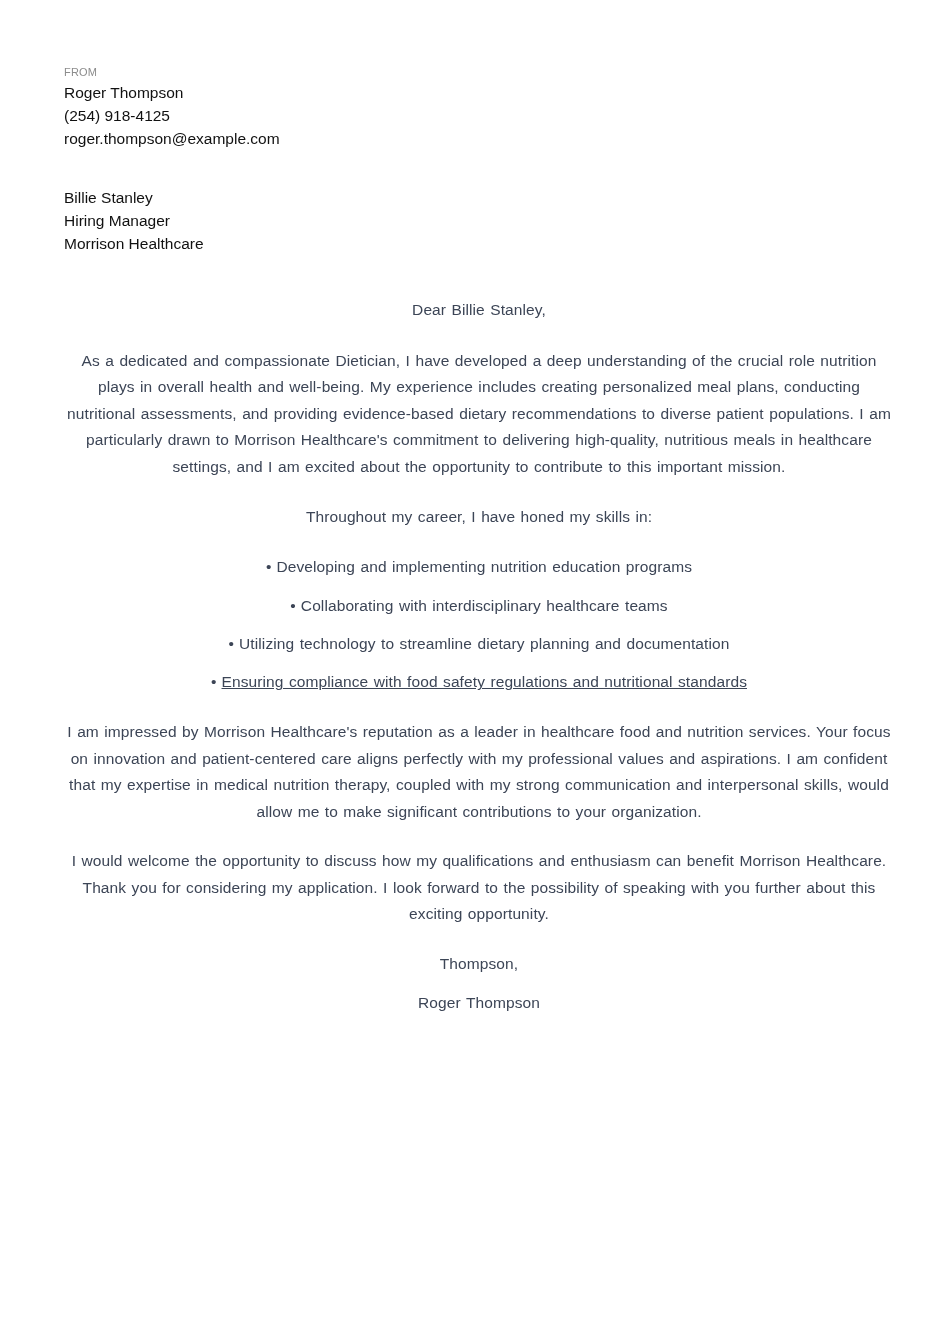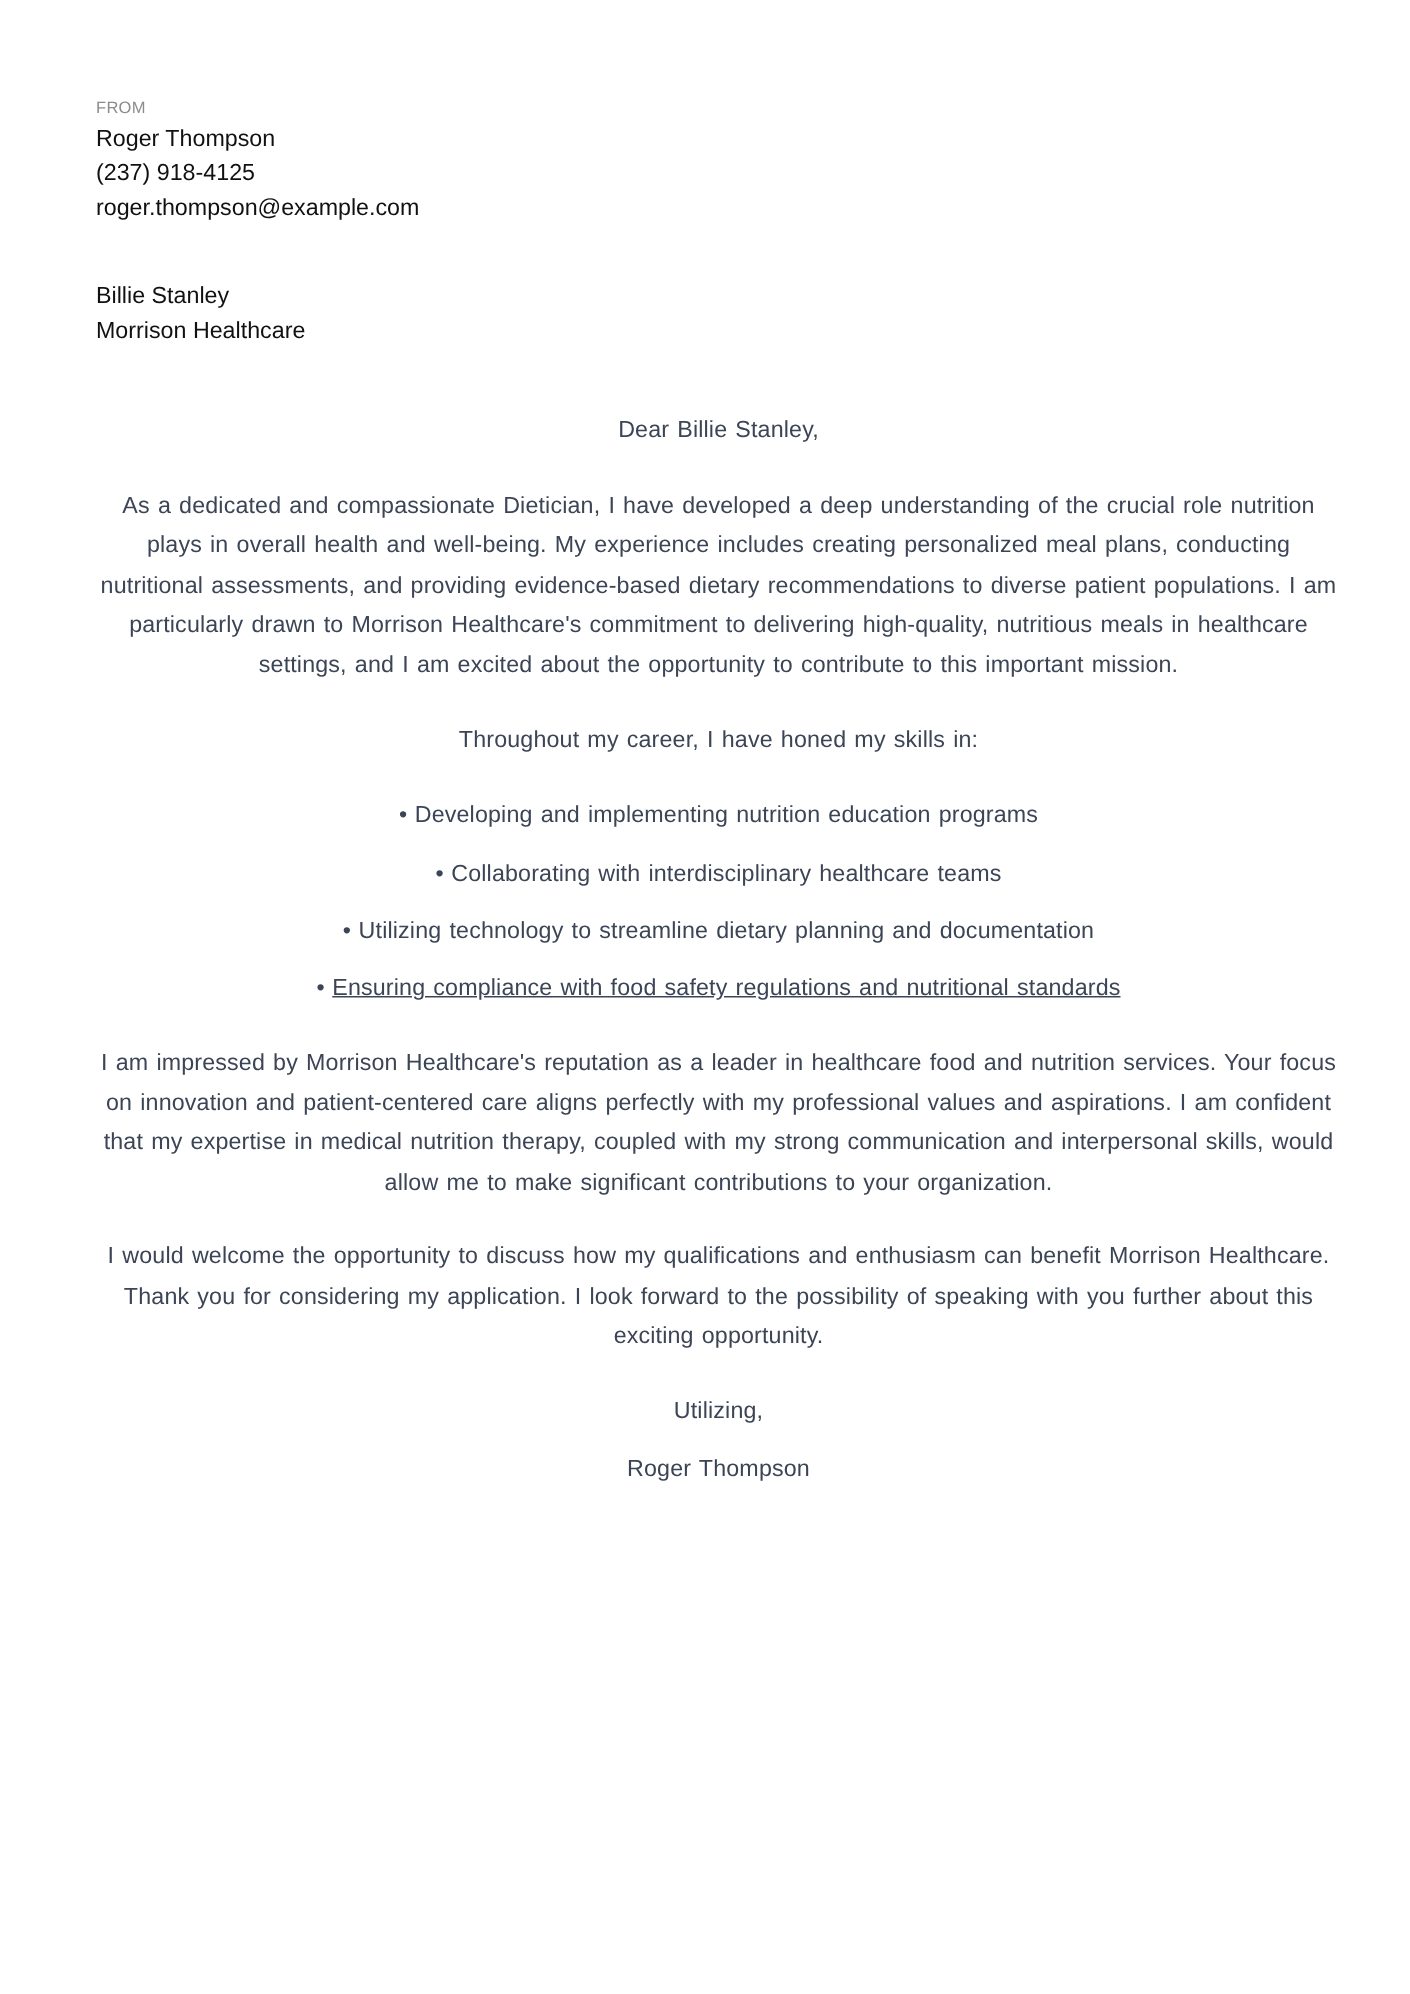--- a/index.html
+++ b/index.html
@@ -78,43 +78,44 @@
     }
   </style>
 </head>
 <body>
 
 <div class="page">
 
   <div class="block from">
     <div class="block-label">FROM</div>
     <div class="block-line">Roger Thompson</div>
-    <div class="block-line">(237) 918-4125</div>
+    <div class="block-line">(254) 918-4125</div>
     <div class="block-line">roger.thompson@example.com</div>
   </div>
 
   <div class="block to">
     <div class="block-line">Billie Stanley</div>
+    <div class="block-line">Hiring Manager</div>
     <div class="block-line">Morrison Healthcare</div>
   </div>
 
   <div class="body-text">
     <p class="salutation">Dear Billie Stanley,</p>
 
     <p class="para">As a dedicated and compassionate Dietician, I have developed a deep understanding of the crucial role nutrition plays in overall health and well-being. My experience includes creating personalized meal plans, conducting nutritional assessments, and providing evidence-based dietary recommendations to diverse patient populations. I am particularly drawn to Morrison Healthcare's commitment to delivering high-quality, nutritious meals in healthcare settings, and I am excited about the opportunity to contribute to this important mission.</p>
 
     <p class="skills-intro">Throughout my career, I have honed my skills in:</p>
 
     <ul class="skills">
       <li><span class="bullet">•</span><span>Developing and implementing nutrition education programs</span></li>
       <li><span class="bullet">•</span><span>Collaborating with interdisciplinary healthcare teams</span></li>
       <li><span class="bullet">•</span><span>Utilizing technology to streamline dietary planning and documentation</span></li>
       <li><span class="bullet">•</span><span>Ensuring compliance with food safety regulations and nutritional standards</span></li>
     </ul>
 
     <p class="para">I am impressed by Morrison Healthcare's reputation as a leader in healthcare food and nutrition services. Your focus on innovation and patient-centered care aligns perfectly with my professional values and aspirations. I am confident that my expertise in medical nutrition therapy, coupled with my strong communication and interpersonal skills, would allow me to make significant contributions to your organization.</p>
     <p class="para">I would welcome the opportunity to discuss how my qualifications and enthusiasm can benefit Morrison Healthcare. Thank you for considering my application. I look forward to the possibility of speaking with you further about this exciting opportunity.</p>
 
-    <p class="closing">Utilizing,</p>
+    <p class="closing">Thompson,</p>
     <p class="signature">Roger Thompson</p>
   </div>
 
 </div>
 
 </body></html>

